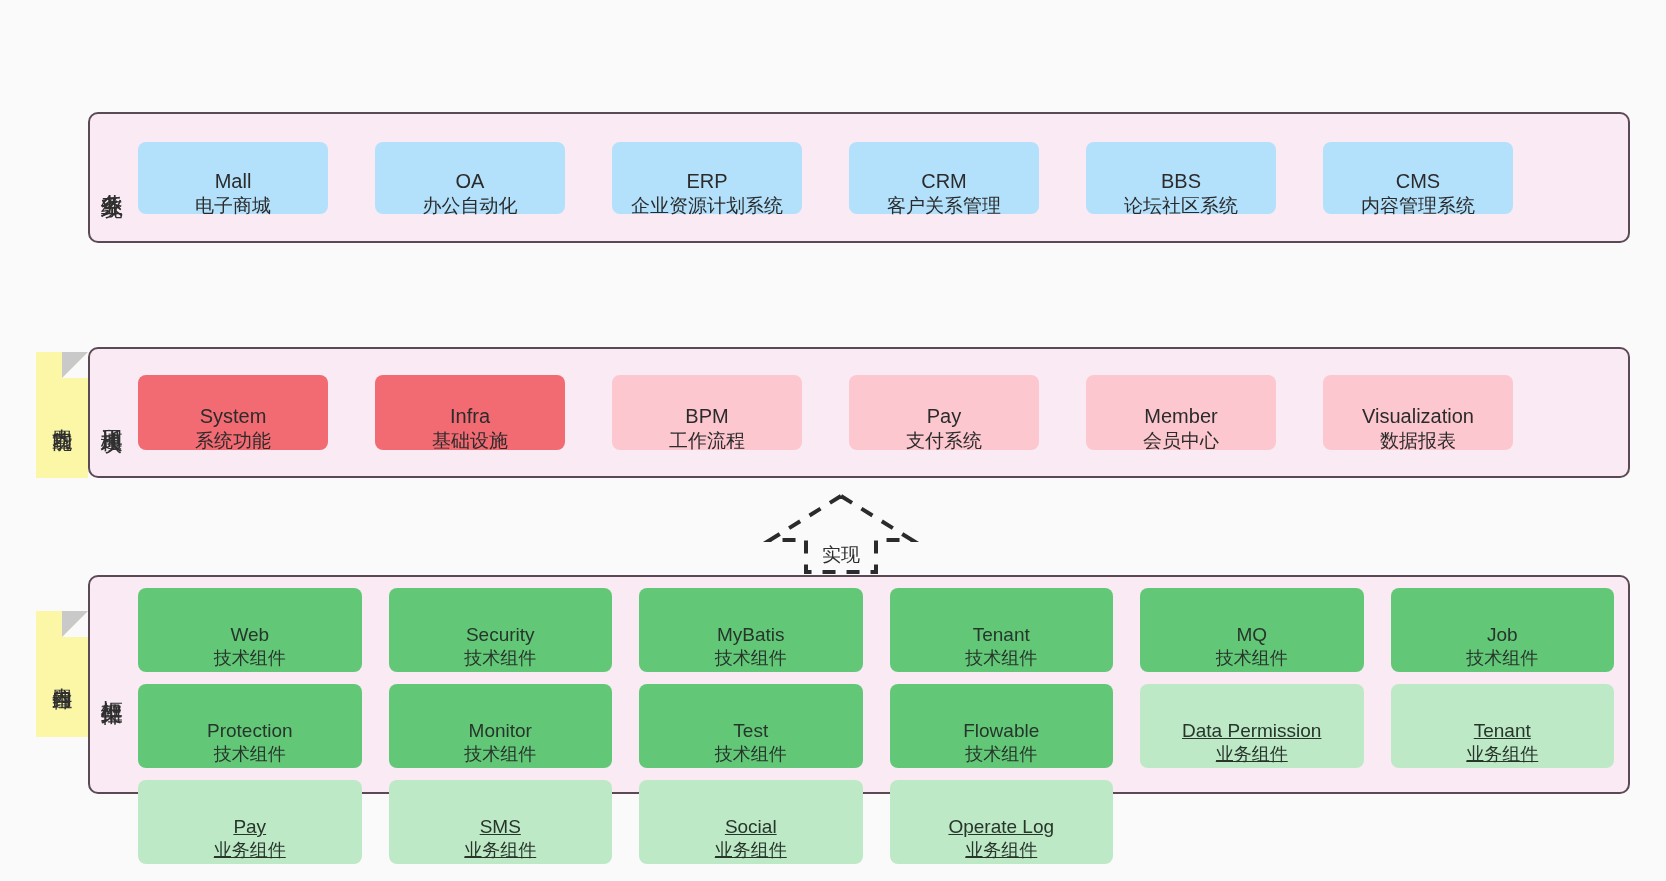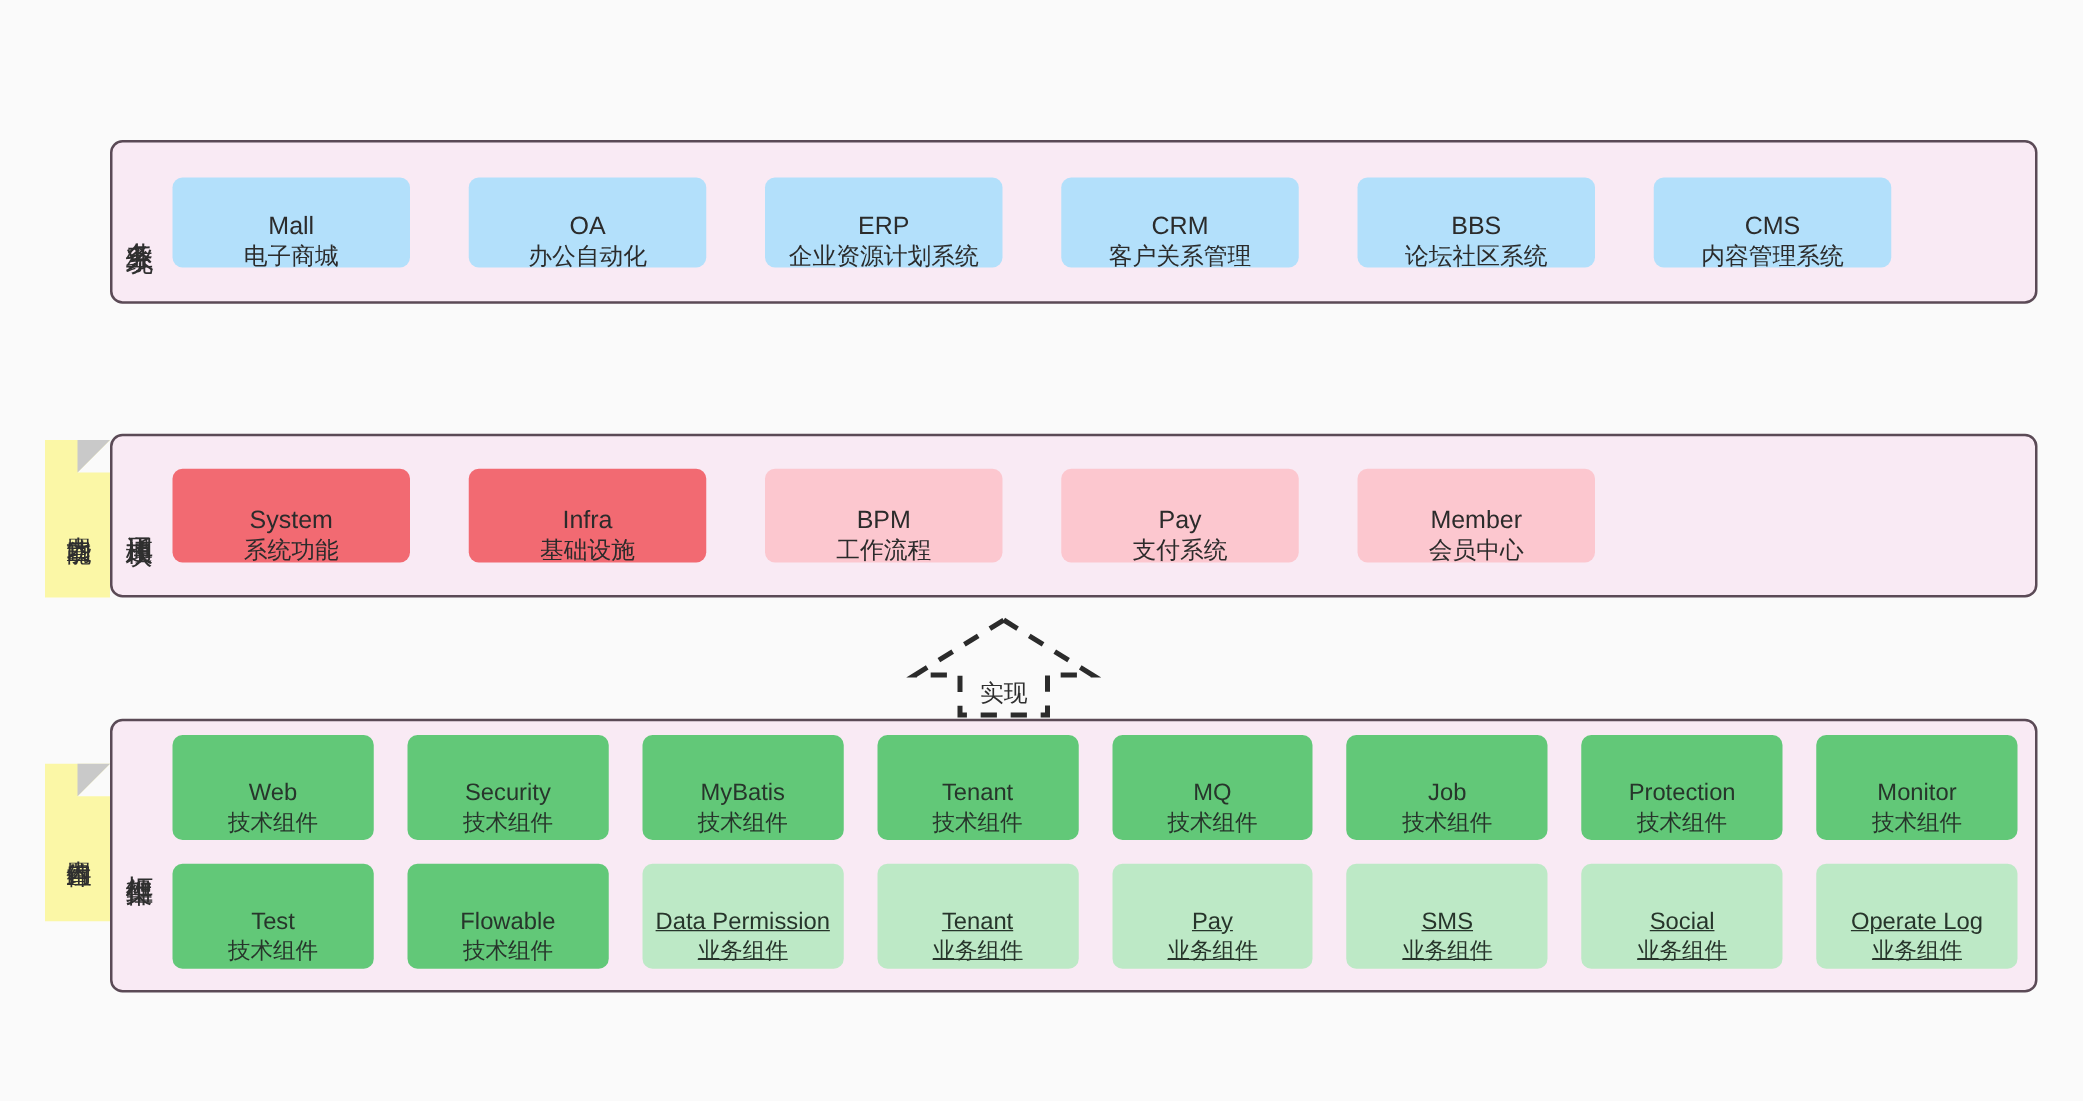--- a/index.html
+++ b/index.html
@@ -112,21 +112,21 @@
     top: 575px;
     width: 1542px;
     height: 219px;
   }
   #layer-framework .layer-body {
     display: block;
     padding: 11px 14px 11px 4px;
   }
   .fw-grid {
     display: grid;
-    grid-template-columns: repeat(8, 1fr);
+    grid-template-columns: repeat(6, 1fr);
     column-gap: 27px;
     row-gap: 12px;
     height: 100%;
   }
   .fw-grid .card {
     height: 84px;
   }
   .fw-grid .card .t1 { font-size: 19px; }
   .fw-grid .card .t2 { font-size: 18px; }
 
@@ -198,21 +198,21 @@
     position: absolute;
     left: 0;
     right: 0;
     bottom: 8px;
     text-align: center;
     font-size: 19px;
     color: #2f2f2f;
     user-select: none;
   }
   #arrow-build  { left: 752px; top: 262px; }
-  #arrow-impl   { left: 728px; top: 492px; }
+  #arrow-impl   { left: 766px; top: 492px; }
 </style>
 </head>
 <body>
 
 <div id="stage">
 
   <div class="layer" id="layer-business">
     <div class="layer-title">业务系统</div>
     <div class="layer-body">
         <div class="card c-blue">
@@ -264,20 +264,24 @@
           <div class="t2">工作流程</div>
         </div>
         <div class="card c-pink">
           <div class="t1">Pay</div>
           <div class="t2">支付系统</div>
         </div>
         <div class="card c-pink">
           <div class="t1">Member</div>
           <div class="t2">会员中心</div>
         </div>
+        <div class="card c-pink">
+          <div class="t1">Visualization</div>
+          <div class="t2">数据报表</div>
+        </div>
       </div>
   </div>
 
   <div class="block-arrow" id="arrow-impl">
     <svg viewBox="0 0 150 84" preserveAspectRatio="none" aria-hidden="true">
       <path d="M75 4 L146 48 L110 48 L110 80 L40 80 L40 48 L4 48 Z" fill="none" stroke="#2b2b2b" stroke-width="4" stroke-dasharray="13 11" stroke-linecap="butt" stroke-linejoin="miter"></path>
     </svg>
     <div class="arrow-label">实现</div>
   </div>
 

